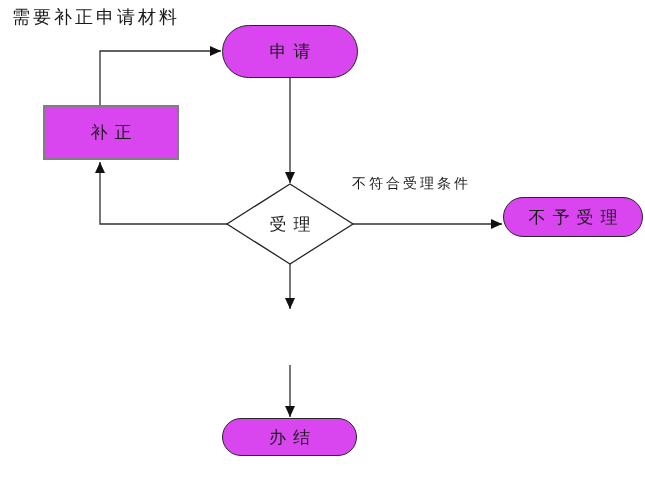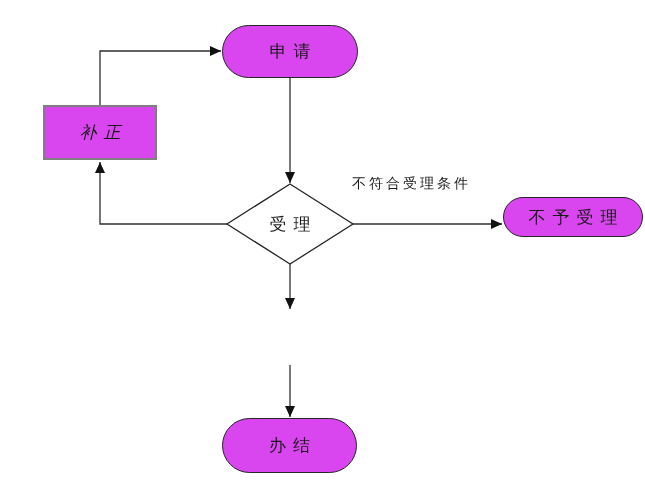--- a/index.html
+++ b/index.html
@@ -35,24 +35,24 @@
     padding-left: 7px; 
     white-space: nowrap;
   }
   .stadium {
     border: 1.4px solid #262626;
   }
   .proc-rect {
     border: 2px solid #7f7f7f;
   }
   .node-apply    { left: 222px; top: 25px;  width: 136px; height: 53px; border-radius: 27px; }
-  .node-supplement { left: 43px; top: 105px; width: 114px; height: 55px; font-style: italic; }
+  .node-supplement { left: 43px; top: 105px; width: 136px; height: 55px; }
   .node-reject   { left: 503px; top: 197px; width: 140px; height: 40px; border-radius: 28px; }
   .node-review   { left: 232px; top: 310px; width: 115px; height: 55px; }
-  .node-complete { left: 222px; top: 418px; width: 135px; height: 55px; border-radius: 28px; }
+  .node-complete { left: 222px; top: 418px; width: 135px; height: 38px; border-radius: 28px; }
   .diamond-label {
     position: absolute;
     left: 227px;
     top: 213px;
     width: 126px;
     text-align: center;
     font-size: 17px;
     letter-spacing: 7px;
     padding-left: 7px;
     box-sizing: border-box;
@@ -86,20 +86,21 @@
 
     <path d="M290,365 V417" fill="none" stroke="#2f2f2f" stroke-width="1.3" marker-end="url(#arrow)"></path>
 
     <path d="M227,224 H100 V162" fill="none" stroke="#2f2f2f" stroke-width="1.3" marker-end="url(#arrow)"></path>
 
     <path d="M100,105 V51 H221" fill="none" stroke="#2f2f2f" stroke-width="1.3" marker-end="url(#arrow)"></path>
 
     <polygon points="290,184 353,224 290,264 227,224" fill="#ffffff" stroke="#262626" stroke-width="1.3"></polygon>
   </svg>
 
+  <div class="free-label label-need-supplement">需要补正申请材料</div>
 
   <div class="free-label label-reject-condition">不符合受理条件</div>
 
   <div class="node stadium node-apply">申请</div>
 
   <div class="node proc-rect node-supplement">补正</div>
 
   <div class="diamond-label">受理</div>
 
   <div class="node stadium node-reject">不予受理</div>

